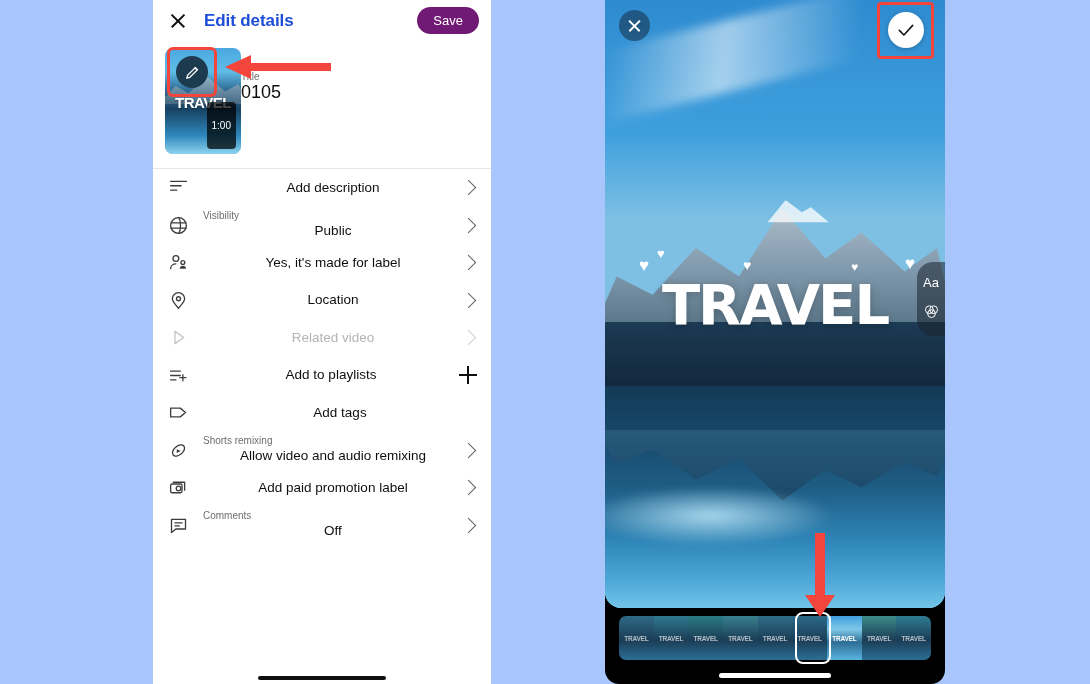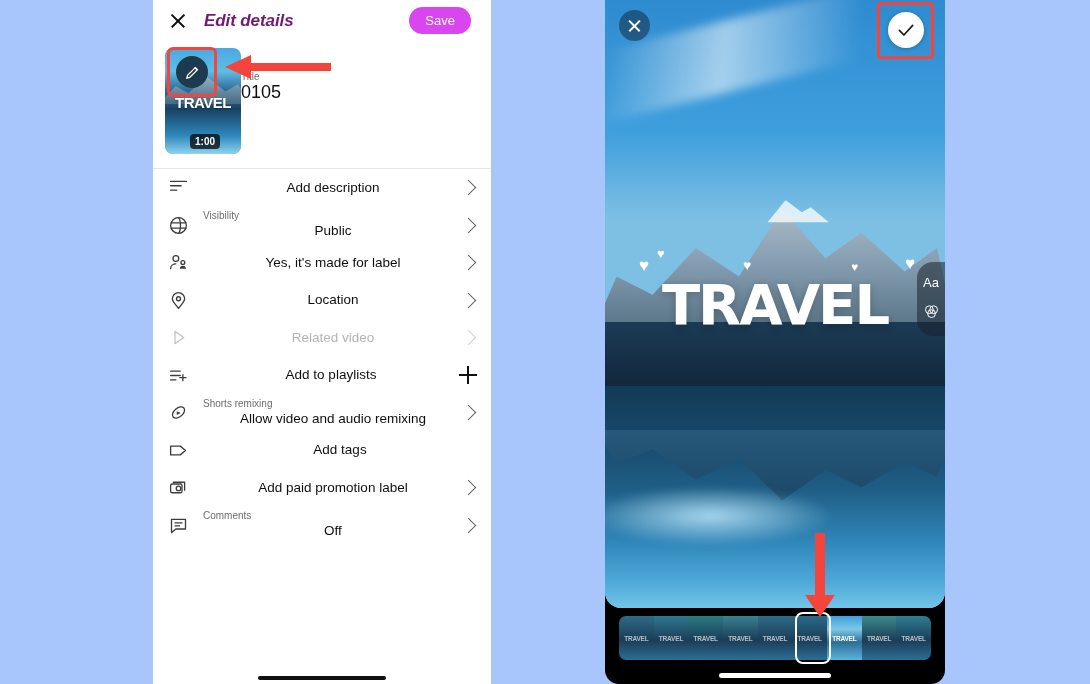--- a/index.html
+++ b/index.html
@@ -21,25 +21,25 @@
   .close-x{
     width:26px; height:26px; position:relative; flex:0 0 26px; cursor:pointer;
   }
   .close-x:before,.close-x:after{
     content:""; position:absolute; left:4px; top:12px; width:18px; height:1.7px;
     background:#0f0f0f;
   }
   .close-x:before{ transform:rotate(45deg); }
   .close-x:after { transform:rotate(-45deg); }
   .sheet-title{
-    font-size:17px; font-weight:bold; color:#701a75; margin-left:13px; letter-spacing:-.1px;font-style:italic;
+    font-size:17px; font-weight:bold; color:#1d4ed8; margin-left:13px; letter-spacing:-.1px;
   }
   .save-btn{
-    position:absolute; right:20px; top:7px;
-    background:#d946ef; color:#ffffff; border:none; border-radius:16px;
+    position:absolute; right:12px; top:7px;
+    background:#701a75; color:#ffffff; border:none; border-radius:16px;
     padding:6px 16px; font-size:13px; font-family:inherit; cursor:pointer;
   }
 
   
   .thumb-row{ display:flex; padding:6px 12px 14px 12px; position:relative; }
   .thumb-wrap{ position:relative; width:76px; flex:0 0 76px; }
   .thumbnail{
     width:76px; height:106px; border-radius:8px; overflow:hidden; position:relative;
     background:linear-gradient(#4aa8e0 0%, #5fbde8 22%, #2f6a93 40%, #183b58 62%, #2d6f9e 80%, #63bde4 100%);
   }
@@ -52,22 +52,22 @@
   .thumbnail .lake{
     position:absolute; left:0; bottom:0; width:100%; height:46px;
     background:linear-gradient(#16405f,#2e87bb 60%,#8ed3ef);
   }
   .thumb-travel{
     position:absolute; left:0; top:46px; width:100%; text-align:center;
     font-size:15px; font-weight:bold; color:#fff; letter-spacing:-.5px;
     text-shadow:0 1px 2px rgba(0,0,0,.35);
   }
   .dur-badge{
-    position:absolute; right:21px; bottom:5px; background:rgba(0,0,0,.72);
-    color:#fff; font-size:10px; font-weight:bold; border-radius:4px; padding:2px 5px;
+    position:absolute; right:5px; bottom:5px; background:rgba(0,0,0,.72);
+    color:#fff; font-size:10px; font-weight:normal; border-radius:4px; padding:18px 5px;
   }
   .pencil-btn{
     position:absolute; left:11px; top:8px; width:32px; height:32px; border-radius:50%;
     background:#1d3b4f; display:flex; align-items:center; justify-content:center; cursor:pointer;
   }
   .hl-box{
     position:absolute; left:2px; top:-1px; width:50px; height:50px;
     border:3px solid #f3453b; border-radius:6px; pointer-events:none;
   }
   .title-block{ margin-left:0; padding-top:22px; }
@@ -314,39 +314,39 @@
           </svg>
         </div>
         <div class="txt">
           <div class="lbl">Add to playlists</div>
         </div>
         <div class="plus"></div>
       </div>
       <div class="opt">
         <div class="ic">
           <svg width="21" height="21" viewBox="0 0 24 24">
+            <path d="M3 7h11l6 5-6 5H3z" fill="none" stroke="#3c3c3c" stroke-width="1.5" stroke-linecap="round" stroke-linejoin="round"></path>
+          </svg>
+        </div>
+        <div class="txt">
+          <div class="lbl">Add tags</div>
+        </div>
+      </div>
+      <div class="opt">
+        <div class="ic">
+          <svg width="21" height="21" viewBox="0 0 24 24">
             <ellipse cx="12" cy="12" rx="8" ry="5" transform="rotate(-40 12 12)" fill="none" stroke="#3c3c3c" stroke-width="1.5" stroke-linecap="round" stroke-linejoin="round"></ellipse>
             <path d="M10 10.5l4.5 2.2-4.5 2.2z" fill="#3c3c3c"></path>
           </svg>
         </div>
         <div class="txt">
           <div class="lbl-sm">Shorts remixing</div>
           <div class="lbl">Allow video and audio remixing</div>
         </div>
         <div class="chev"></div>
-      </div>
-      <div class="opt">
-        <div class="ic">
-          <svg width="21" height="21" viewBox="0 0 24 24">
-            <path d="M3 7h11l6 5-6 5H3z" fill="none" stroke="#3c3c3c" stroke-width="1.5" stroke-linecap="round" stroke-linejoin="round"></path>
-          </svg>
-        </div>
-        <div class="txt">
-          <div class="lbl">Add tags</div>
-        </div>
       </div>
       <div class="opt">
         <div class="ic">
           <svg width="21" height="21" viewBox="0 0 24 24">
             <rect x="3" y="8" width="13" height="10" rx="1.6" fill="none" stroke="#3c3c3c" stroke-width="1.5" stroke-linecap="round" stroke-linejoin="round"></rect>
             <path d="M6 6h13v9" fill="none" stroke="#3c3c3c" stroke-width="1.5" stroke-linecap="round" stroke-linejoin="round"></path>
             <circle cx="12" cy="13" r="2.6" fill="none" stroke="#3c3c3c" stroke-width="1.5" stroke-linecap="round" stroke-linejoin="round"></circle>
           </svg>
         </div>
         <div class="txt">

